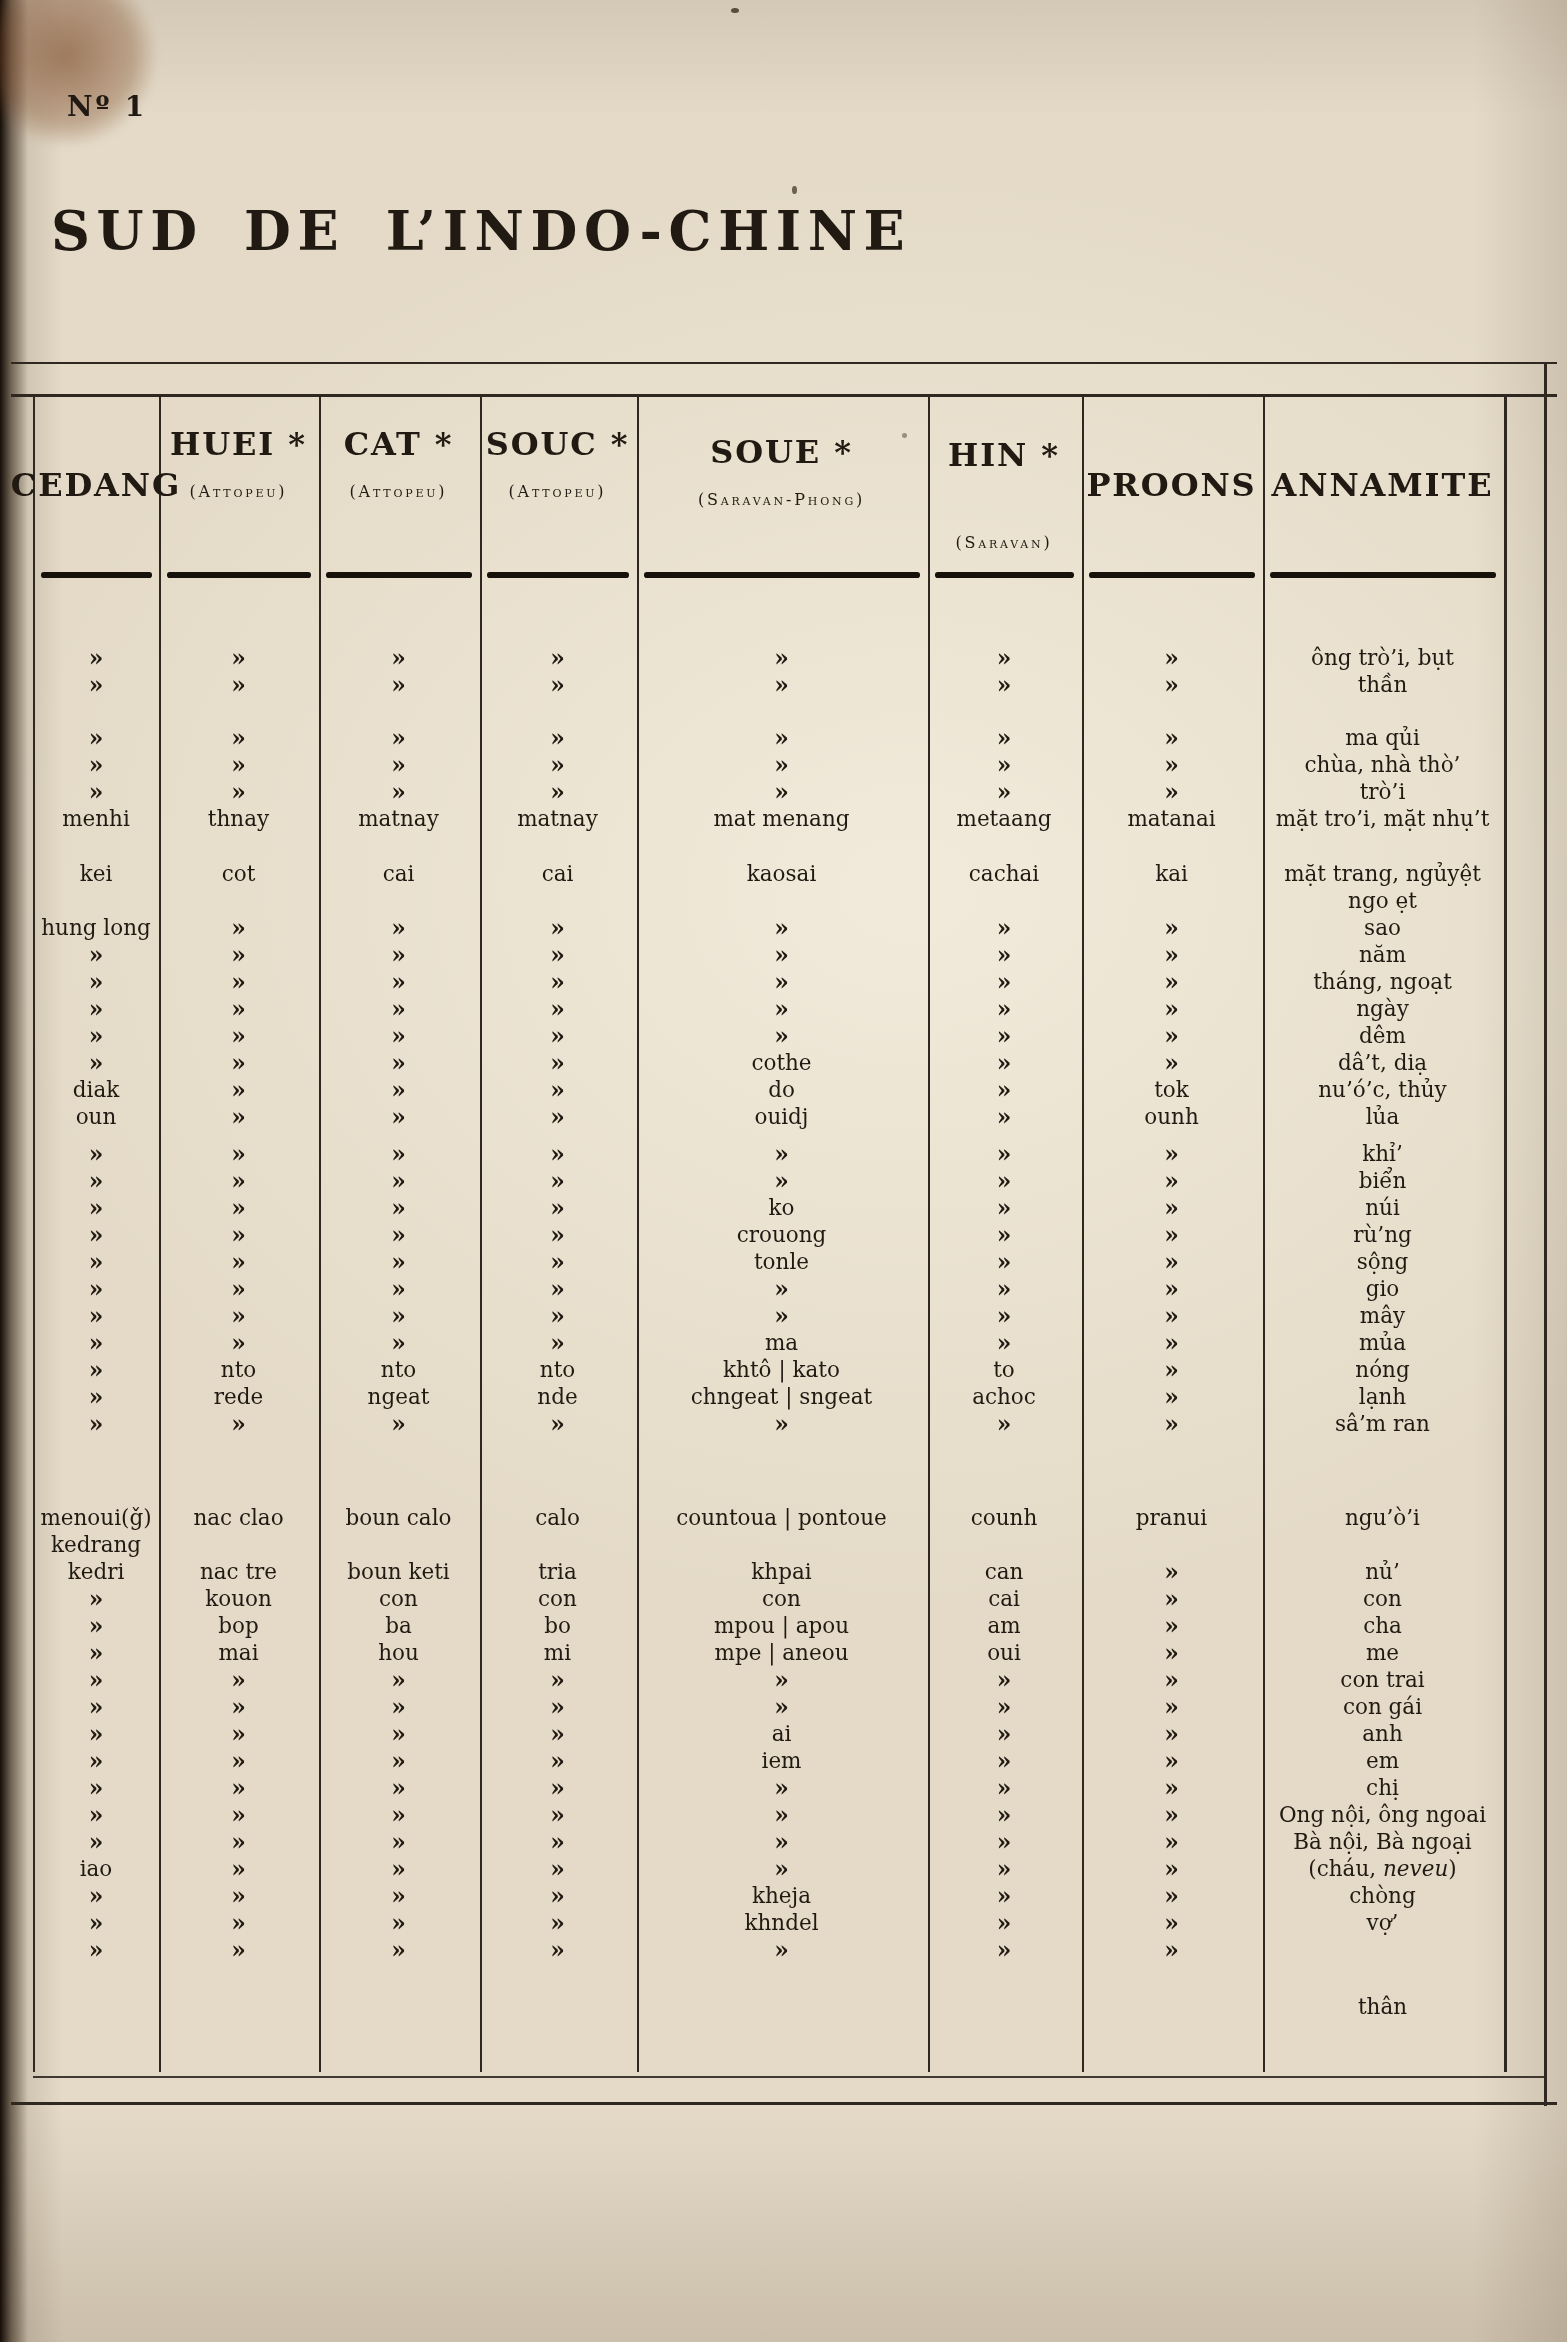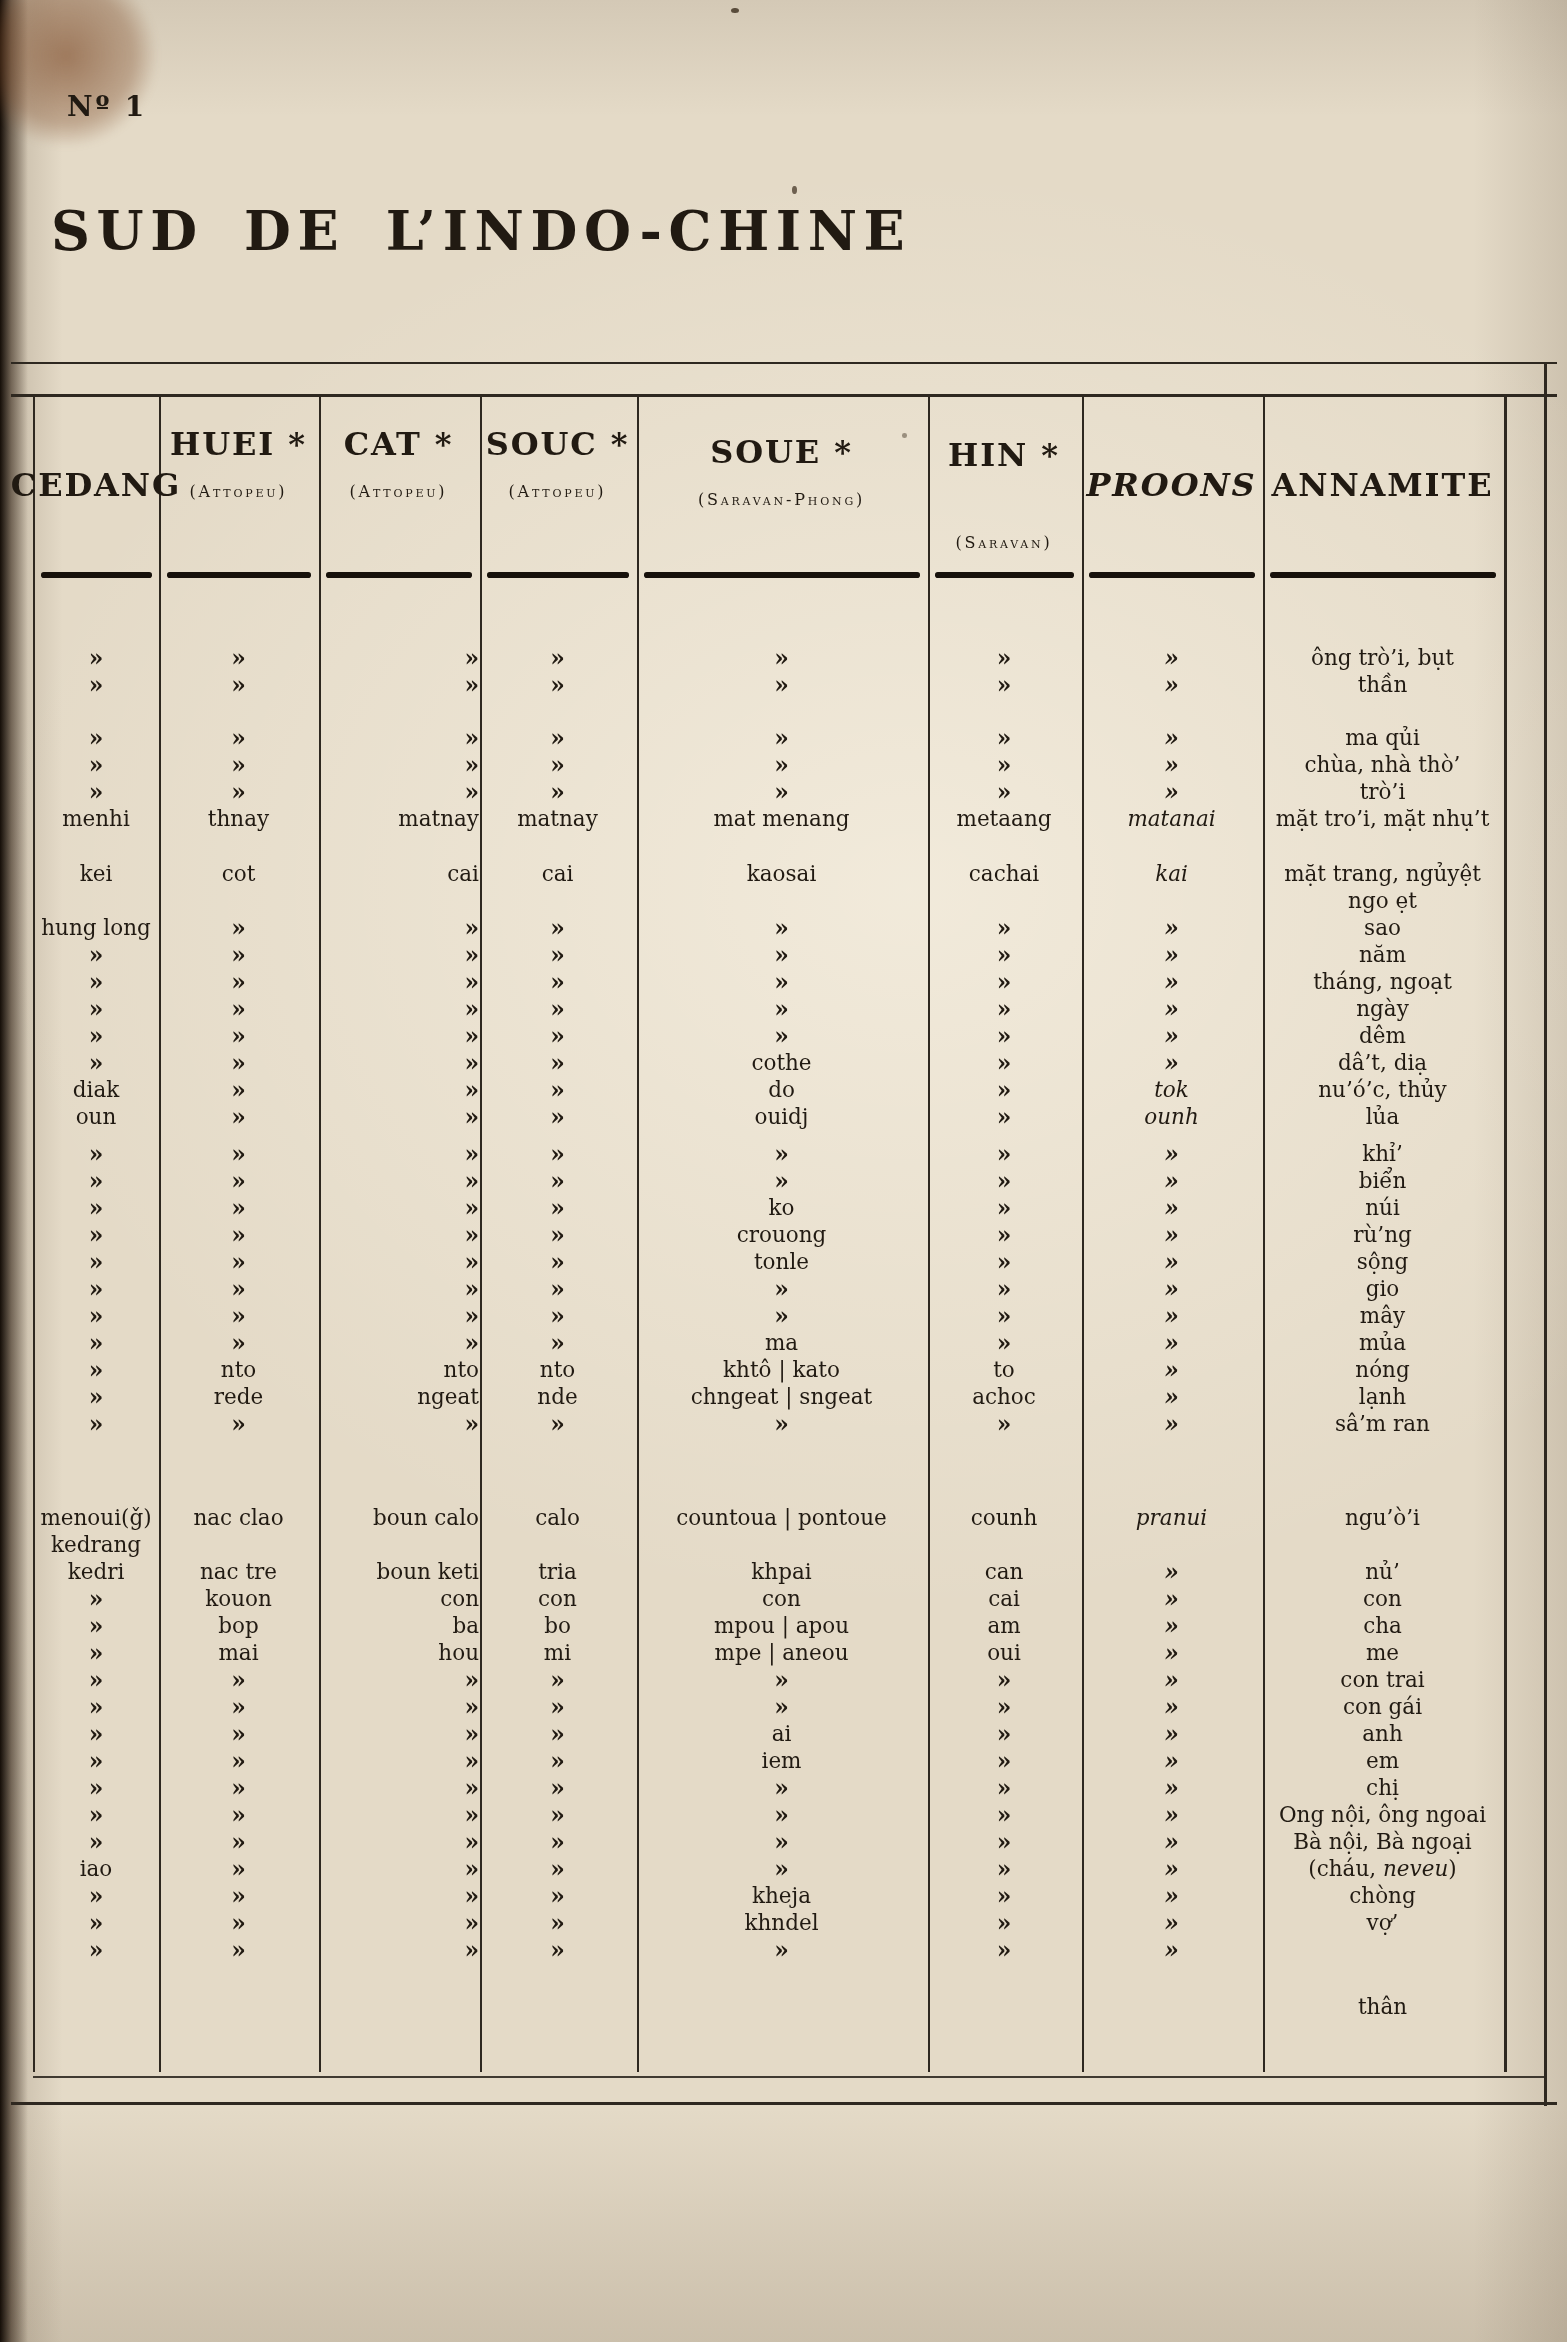--- a/index.html
+++ b/index.html
@@ -49,22 +49,22 @@
 
   .hbars{position:absolute;left:33px;top:572px;width:1471px;display:flex;}
   .hbar-slot{display:flex;justify-content:center;}
   .hbar{height:5.6px;background:#17110b;border-radius:2.8px;align-self:center;width:calc(100% - 15px);}
 
   .tbody{position:absolute;left:33px;top:645px;width:1471px;}
   .trow{display:flex;align-items:center;}
   .cell{box-sizing:border-box;text-align:center;font-size:21.5px;line-height:1.05;white-space:nowrap;}
   .cell.ditto{font-size:23.4px;font-weight:bold;}
   .gap{width:100%;}
-  .c0{width:126px;}.c1{width:159px;}.c2{width:161px;text-align:right;}.c3{width:157px;}
-  .c4{width:291px;}.c5{width:154px;gap:40px;}.c6{width:181px;font-style:italic;}.c7{width:241px;}
+  .c0{width:126px;}.c1{width:159px;}.c2{width:161px;}.c3{width:157px;}
+  .c4{width:291px;}.c5{width:154px;gap:40px;}.c6{width:181px;}.c7{width:241px;}
 </style>
 </head>
 <body>
 
 <div class="page">
   <div class="binding"></div>
   <div class="corner-stain"></div>
   <div class="speck s1"></div>
   <div class="speck s2"></div>
   <div class="speck s3"></div>

